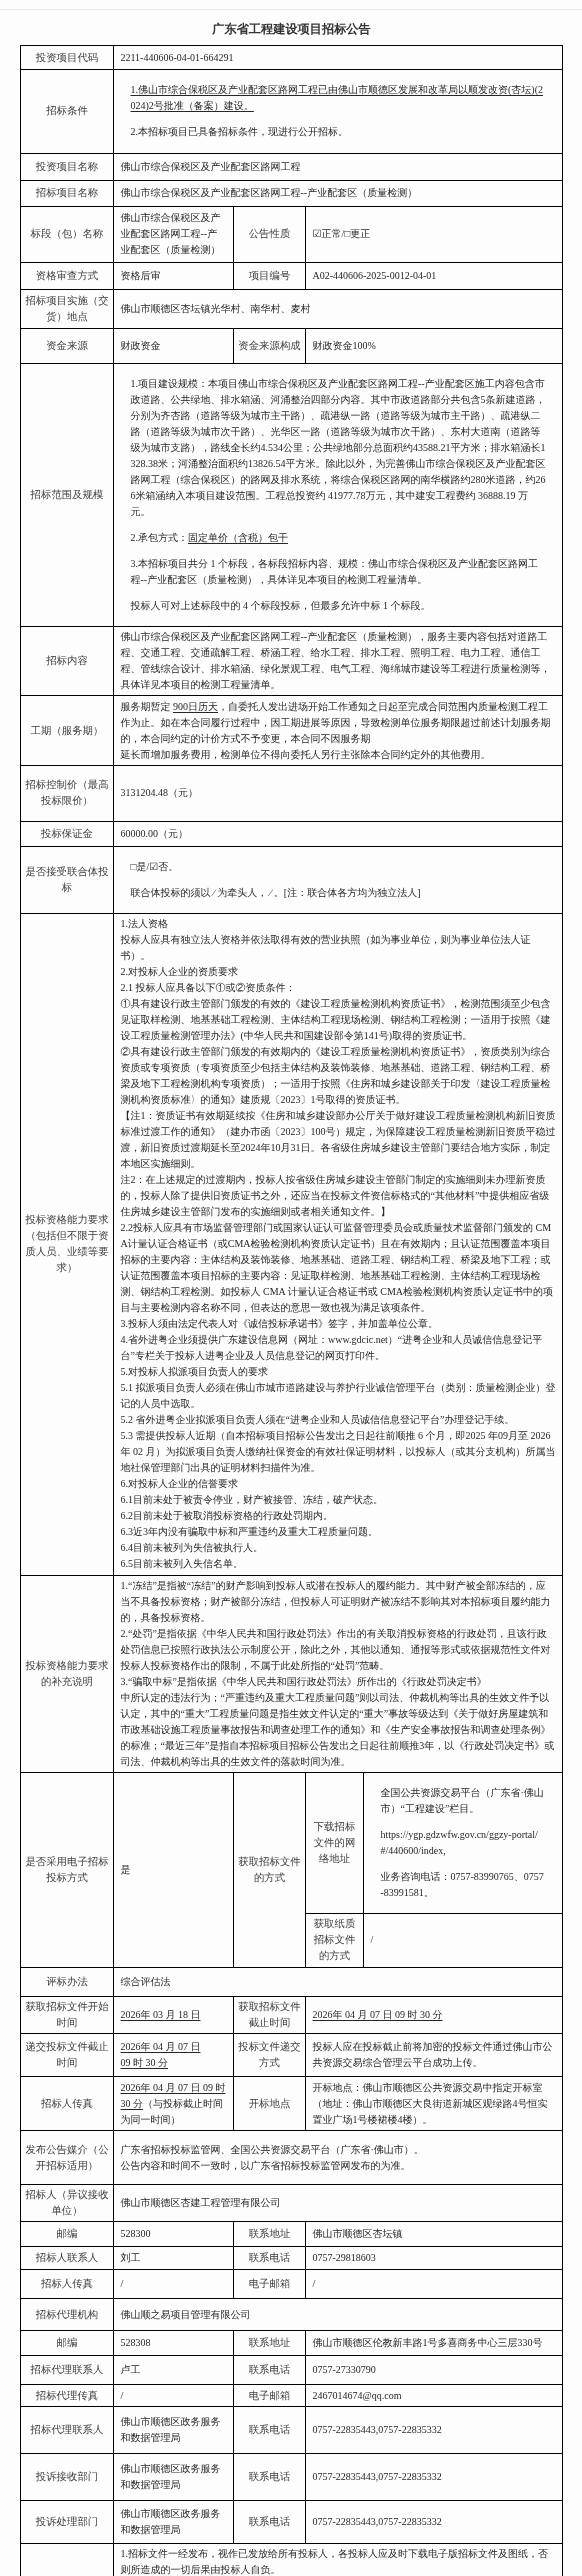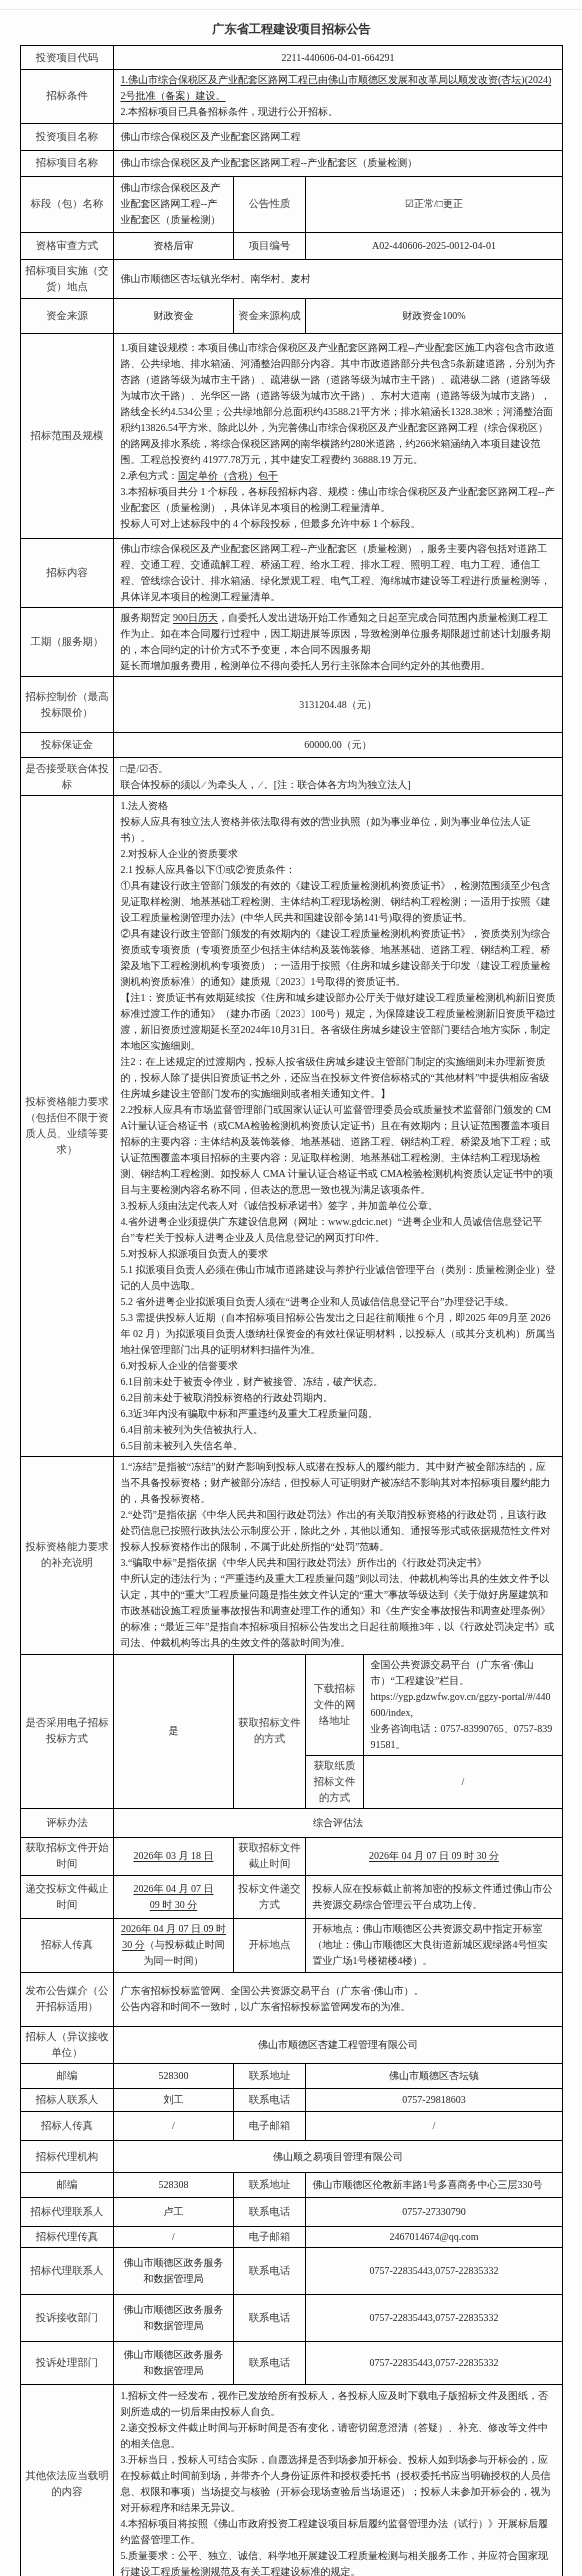--- a/index.html
+++ b/index.html
@@ -5,25 +5,25 @@
   html,body{margin:0;padding:0;background:#fdfdfd;}
   body{width:583px;font-family:"Liberation Serif","DejaVu Serif",serif;color:#262626;}
   .topline{border-top:0.7px solid #ececec;margin-top:8.6px;}
   h1{font-size:12.2px;font-weight:bold;text-align:center;margin:11.5px 0 7.2px;
      font-family:"Liberation Sans","DejaVu Sans",sans-serif;color:#333;}
   table{width:542px;margin:0 auto 17.3px;border-collapse:collapse;border:1.4px solid #000;table-layout:fixed;}
   td{border:0.7px solid #000;padding:2.2px 6.5px;font-size:10px;line-height:16px;
      vertical-align:middle;word-break:break-all;}
   td.lab{text-align:center;font-family:"Liberation Sans","DejaVu Sans",sans-serif;
      color:#3d3d3d;font-size:10.4px;padding:2.2px 2.9px;}
-  .center{text-align:center}
+  .center{text-align:left}
   .left{text-align:left}
   .multi{white-space:pre-line}
   .u{text-decoration:underline;text-underline-offset:2.2px}
-  .blk > div{margin:0;}
+  .blk > div{margin:10px;}
 </style>
 </head>
 <body>
 
 <div class="topline"></div>
 <h1>广东省工程建设项目招标公告</h1>
 
 <table>
   <colgroup>
       <col style="width:93px">

